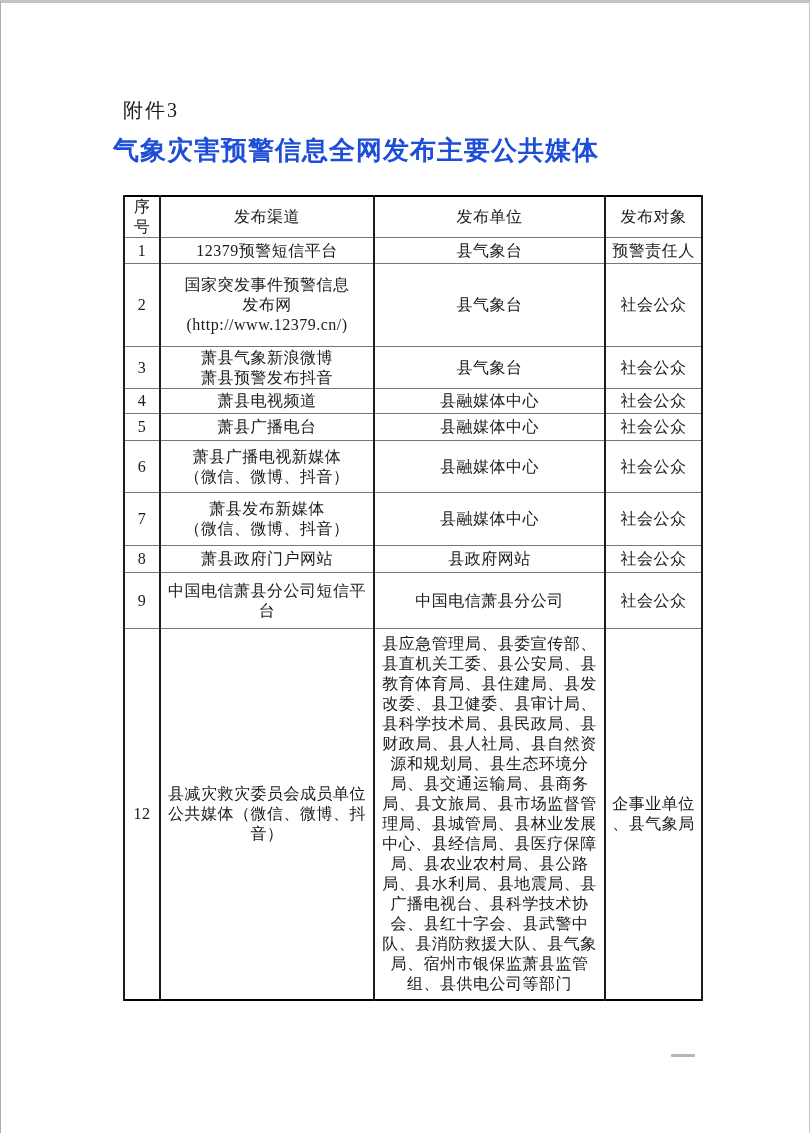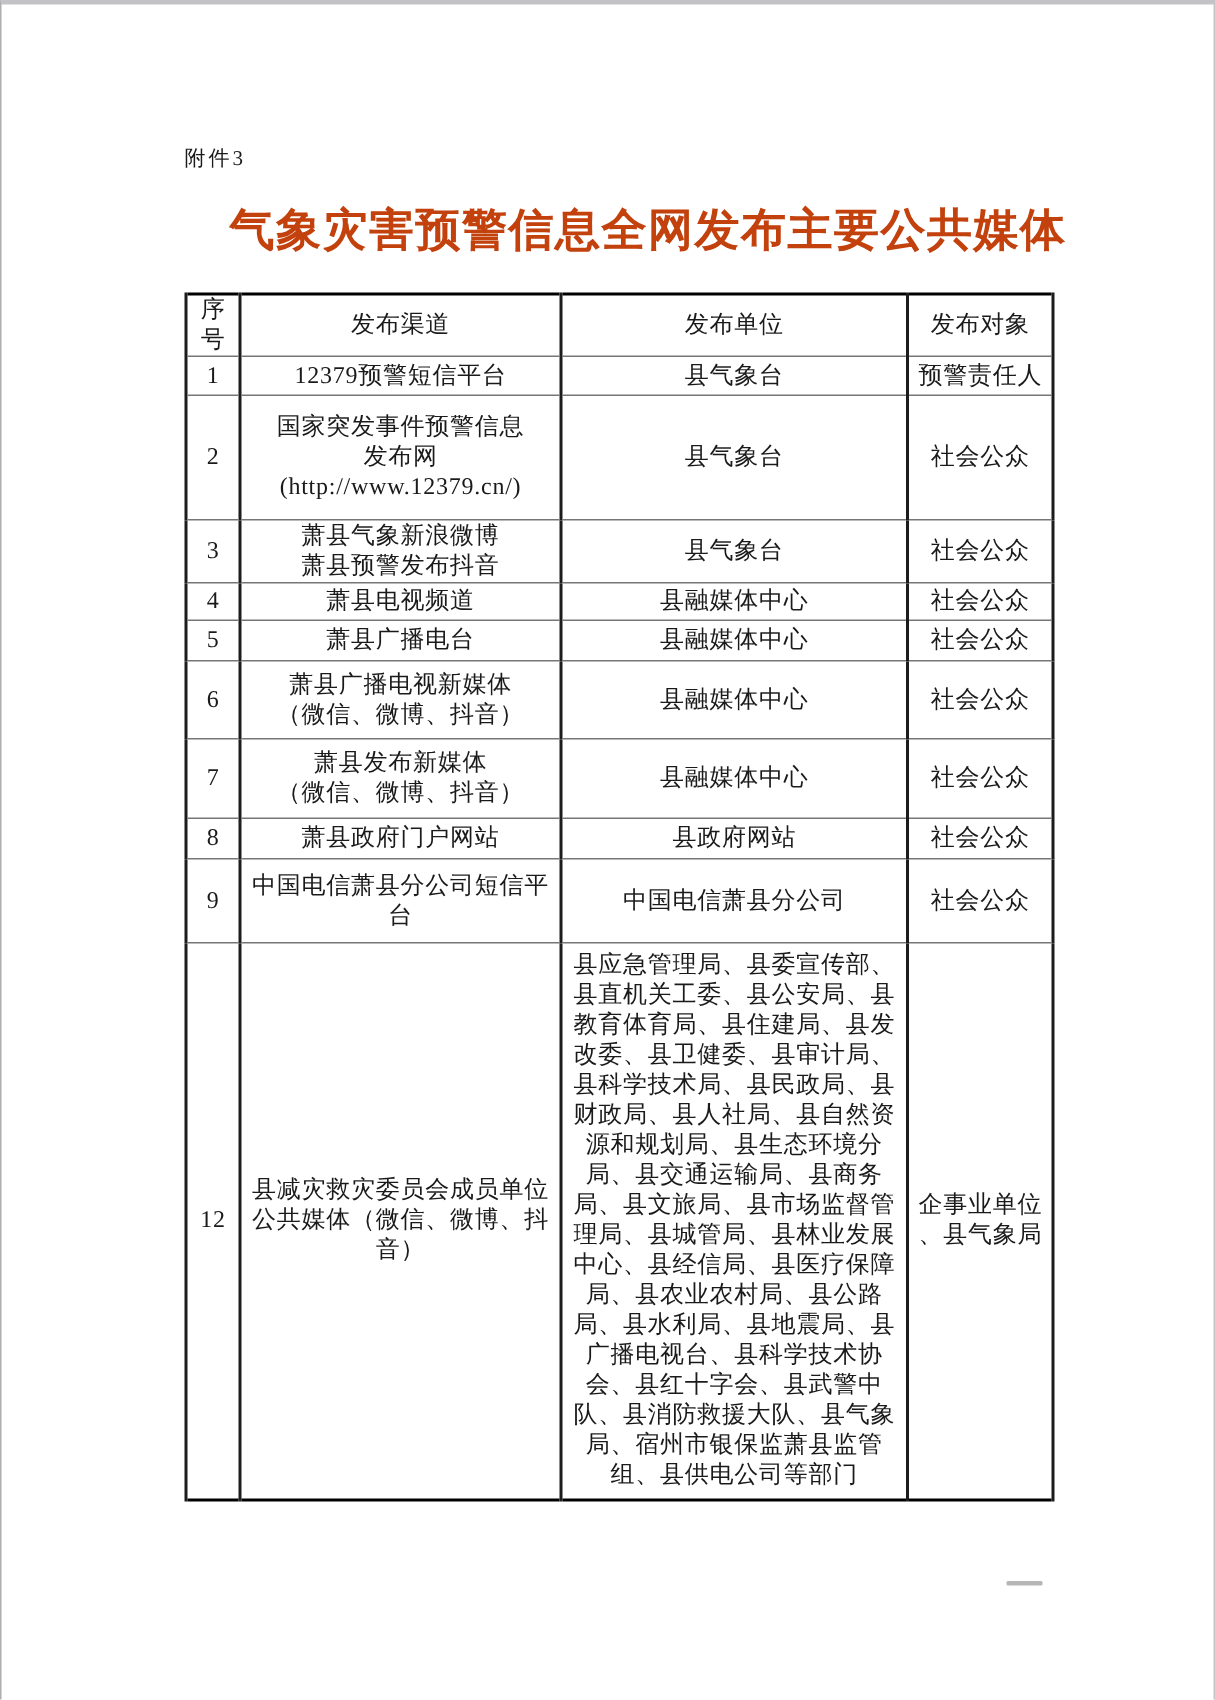--- a/index.html
+++ b/index.html
@@ -10,27 +10,27 @@
     border-top:3px solid #c3c3c5;
     border-left:1px solid #aeaeb0;
     border-right:1px solid #c6c6c8;
     position:relative;
     font-family:"Liberation Serif","DejaVu Serif",serif;
     color:#1a1a1a;
     overflow:hidden;
   }
   .attachment-label {
     position:absolute; left:122px; top:94px;
-    font-size:14px; letter-spacing:2px;
+    font-size:20px; letter-spacing:2px;
   }
   .doc-title {
     position:absolute; left:112px; top:130px; width:598px;
-    text-align:right;
-    font-size:30px; font-weight:900; letter-spacing:1px;
-    color:#c2410c;
+    text-align:left;
+    font-size:26px; font-weight:900; letter-spacing:1px;
+    color:#1d4ed8;
     font-family:"Liberation Sans","DejaVu Sans",sans-serif;
     white-space:nowrap;
   }
   table.media-table {
     position:absolute; left:122px; top:192px;
     width:578px;
     border-collapse:collapse; table-layout:fixed;
     border:2px solid #000;
   }
   .media-table th, .media-table td {

